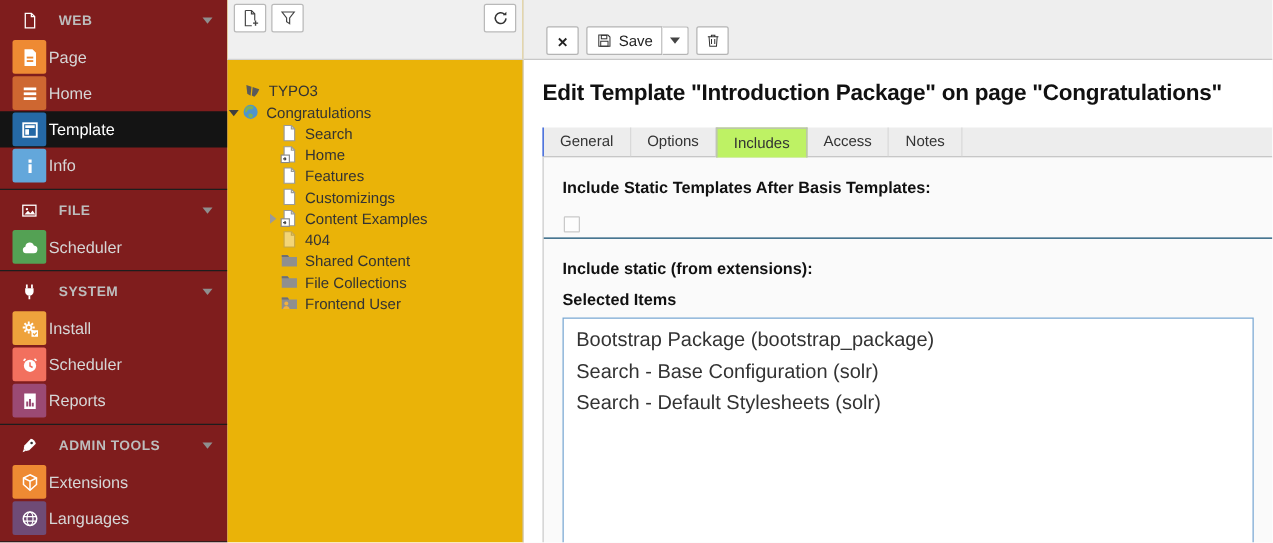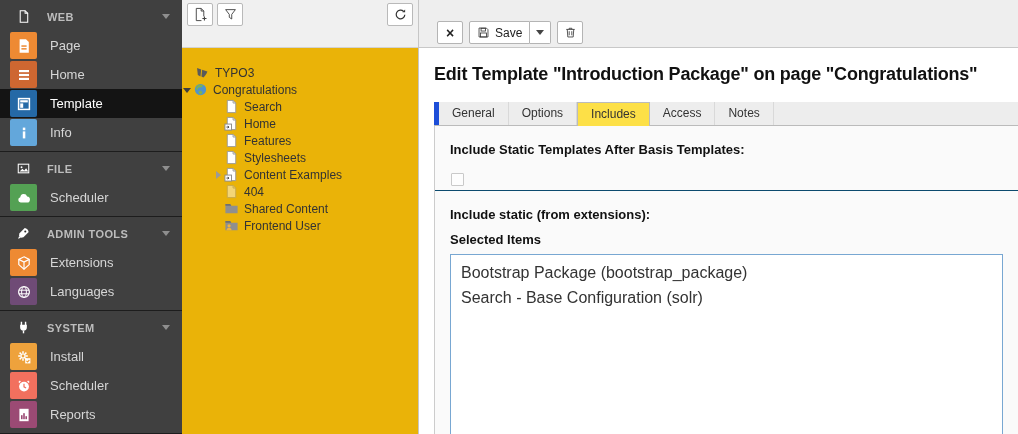--- a/index.html
+++ b/index.html
@@ -1,32 +1,32 @@
 <!DOCTYPE html>
 <html><head>
 <meta charset="utf-8">
 <style>
   html,body{margin:0;padding:0}
   body{width:1018px;height:434px;overflow:hidden;font-family:"Liberation Sans",sans-serif;background:#fff}
   .app{display:flex;width:100%;height:100%}
   svg{display:block}
 
   
-  .modulemenu{width:182px;flex:none;background:#404040;overflow:hidden}
+  .modulemenu{width:182px;flex:none;background:#7f1d1d;overflow:hidden}
   .mm-section{border-bottom:1px solid #1d1d1d;padding:2px 0 4px}
   .mm-header{display:flex;align-items:center;height:29px;padding:0 12px 0 10px;cursor:pointer}
   .mm-hicon{width:27px;display:flex;justify-content:center}
   .mm-hicon svg{width:15px;height:15px}
   .mm-hlabel{flex:1;margin-left:10px;font-size:11px;font-weight:bold;color:#bdbdbd;letter-spacing:.4px}
   .mm-caret{width:0;height:0;border-left:4px solid transparent;border-right:4px solid transparent;border-top:5px solid #8f8f8f}
   .mm-item{display:flex;align-items:center;height:29px;padding-left:10px;color:#d6d6d6;font-size:13px;cursor:pointer}
   .mm-item.active{background:#141414;color:#fff}
   .mm-icon{width:27px;height:27px;border-radius:2px;display:flex;align-items:center;justify-content:center;flex:none}
   .mm-icon svg{width:16px;height:16px}
-  .mm-label{margin-left:13px;white-space:nowrap}
+  .mm-label{margin-left:2px;white-space:nowrap}
 
   
   .treepanel{width:236px;flex:none;background:#eab308;border-right:1px solid #c6c6c6;display:flex;flex-direction:column}
   .tree-toolbar{height:48px;flex:none;background:#f0f0f0;border-bottom:1px solid #d2d2d2;display:flex;align-items:flex-start;padding:3px 5px;gap:4px;box-sizing:border-box}
   .tbtn{width:26px;height:23px;background:#fff;border:1px solid #b9b9b9;border-radius:2px;display:flex;align-items:center;justify-content:center;padding:0;cursor:pointer}
   .tbtn svg{width:15px;height:15px}
   .tspacer{flex:1}
   .tree{padding-top:16px;font-size:12px;color:#333;overflow:hidden}
   .tree-row{display:flex;align-items:center;height:17px;cursor:pointer;box-sizing:border-box;margin-right:2px}
   .tree-row.lvl-0{padding-left:3px}
@@ -48,22 +48,22 @@
   .close-x{font-size:14px;font-weight:bold;line-height:1}
   .btngroup{display:inline-flex}
   .btngroup .btn:first-child{border-radius:2px 0 0 2px}
   .btngroup .btn:last-child{border-radius:0 2px 2px 0;border-left:none;width:21px;justify-content:center;padding:0}
   .caret-down{width:0;height:0;border-left:4px solid transparent;border-right:4px solid transparent;border-top:5px solid #444}
 
   .document{flex:1;padding:14px 0 0 15px;overflow:hidden}
   .doc-title{font-size:18px;font-weight:bold;color:#111;margin:2px 0 0;letter-spacing:-.2px;white-space:nowrap}
   .tabs{display:flex;margin-top:17px;background:#ededed;border-bottom:1px solid #bbb}
   .tab{padding:4px 13px 4px;font-size:12px;color:#333;border-right:1px solid #d9d9d9;cursor:pointer}
-  .tab:first-child{border-left:5px solid #1d4ed8}
-  .tab.active{background:#fde047;border:1px solid #bbb;border-bottom:none;margin-bottom:-1px;padding-bottom:5px}
+  .tab:first-child{border-left:1px solid #1d4ed8}
+  .tab.active{background:#bef264;border:1px solid #bbb;border-bottom:none;margin-bottom:-1px;padding-bottom:5px}
   .panel{background:#fafafa;border-left:1px solid #ccc;min-height:420px}
   .fsection{padding:16px 15px 14px}
   .fsection.first{border-bottom:1px solid #0c4a6e;padding-bottom:4px}
   .flabel{font-size:13px;font-weight:bold;color:#111}
   .flabel.sub{margin-top:10px}
   .cb{appearance:none;-webkit-appearance:none;width:13px;height:13px;border:1px solid #c9c9c9;background:#fdfdfd;border-radius:1px;margin:16px 0 0 1px;display:block}
   .listbox{margin-top:7px;border:1px solid #78a7d2;background:#fff;height:230px;padding:5px 0;overflow:hidden}
   .option{font-size:16px;color:#333;padding:3px 10px;line-height:19px;cursor:default;white-space:nowrap}
   .defs{position:absolute;width:0;height:0;overflow:hidden}
 </style>
@@ -265,79 +265,79 @@
               </svg>
               </span>
               <span class="mm-label">Scheduler</span>
             </div>
         </div>
       </section>
       <section class="mm-section">
         <div class="mm-header">
           <span class="mm-hicon">
             <svg>
-              <use href="#i-mm-rocket"></use>
-            </svg>
-          </span>
-          <span class="mm-hlabel">ADMIN TOOLS</span>
+              <use href="#i-mm-plug"></use>
+            </svg>
+          </span>
+          <span class="mm-hlabel">SYSTEM</span>
           <span class="mm-caret"></span>
         </div>
         <div>
           <div class="mm-item">
-              <span class="mm-icon" style="background-color: rgb(238, 138, 51); color: rgb(238, 138, 51);">
-                <svg>
-                <use href="#i-mm-cube"></use>
-              </svg>
-              </span>
-              <span class="mm-label">Extensions</span>
-            </div>
-          <div class="mm-item">
-              <span class="mm-icon" style="background-color: rgb(111, 75, 118); color: rgb(111, 75, 118);">
-                <svg>
-                <use href="#i-mm-globe"></use>
-              </svg>
-              </span>
-              <span class="mm-label">Languages</span>
+              <span class="mm-icon" style="background-color: rgb(238, 162, 60); color: rgb(238, 162, 60);">
+                <svg>
+                <use href="#i-mm-install"></use>
+              </svg>
+              </span>
+              <span class="mm-label">Install</span>
+            </div>
+          <div class="mm-item">
+              <span class="mm-icon" style="background-color: rgb(242, 112, 94); color: rgb(242, 112, 94);">
+                <svg>
+                <use href="#i-mm-clock"></use>
+              </svg>
+              </span>
+              <span class="mm-label">Scheduler</span>
+            </div>
+          <div class="mm-item">
+              <span class="mm-icon" style="background-color: rgb(155, 74, 116); color: rgb(155, 74, 116);">
+                <svg>
+                <use href="#i-mm-reports"></use>
+              </svg>
+              </span>
+              <span class="mm-label">Reports</span>
             </div>
         </div>
       </section>
       <section class="mm-section">
         <div class="mm-header">
           <span class="mm-hicon">
             <svg>
-              <use href="#i-mm-plug"></use>
-            </svg>
-          </span>
-          <span class="mm-hlabel">SYSTEM</span>
+              <use href="#i-mm-rocket"></use>
+            </svg>
+          </span>
+          <span class="mm-hlabel">ADMIN TOOLS</span>
           <span class="mm-caret"></span>
         </div>
         <div>
           <div class="mm-item">
-              <span class="mm-icon" style="background-color: rgb(238, 162, 60); color: rgb(238, 162, 60);">
-                <svg>
-                <use href="#i-mm-install"></use>
-              </svg>
-              </span>
-              <span class="mm-label">Install</span>
-            </div>
-          <div class="mm-item">
-              <span class="mm-icon" style="background-color: rgb(242, 112, 94); color: rgb(242, 112, 94);">
-                <svg>
-                <use href="#i-mm-clock"></use>
-              </svg>
-              </span>
-              <span class="mm-label">Scheduler</span>
-            </div>
-          <div class="mm-item">
-              <span class="mm-icon" style="background-color: rgb(155, 74, 116); color: rgb(155, 74, 116);">
-                <svg>
-                <use href="#i-mm-reports"></use>
-              </svg>
-              </span>
-              <span class="mm-label">Reports</span>
+              <span class="mm-icon" style="background-color: rgb(238, 138, 51); color: rgb(238, 138, 51);">
+                <svg>
+                <use href="#i-mm-cube"></use>
+              </svg>
+              </span>
+              <span class="mm-label">Extensions</span>
+            </div>
+          <div class="mm-item">
+              <span class="mm-icon" style="background-color: rgb(111, 75, 118); color: rgb(111, 75, 118);">
+                <svg>
+                <use href="#i-mm-globe"></use>
+              </svg>
+              </span>
+              <span class="mm-label">Languages</span>
             </div>
         </div>
       </section>
   </aside>
 
   <div class="treepanel">
     <div class="tree-toolbar">
       <button class="tbtn">
           <svg>
             <use href="#i-newpage"></use>
@@ -401,21 +401,21 @@
           </span>
           <span class="tlabel">Features</span>
         </div>
         <div class="tree-row lvl-2">
           <span class="toggle"></span>
           <span class="ticon">
             <svg>
               <use href="#i-tree-page"></use>
             </svg>
           </span>
-          <span class="tlabel">Stylesheets</span>
+          <span class="tlabel">Customizings</span>
         </div>
         <div class="tree-row lvl-2">
           <span class="toggle right"></span>
           <span class="ticon">
             <svg>
               <use href="#i-tree-shortcut"></use>
             </svg>
           </span>
           <span class="tlabel">Content Examples</span>
         </div>
@@ -429,20 +429,29 @@
           <span class="tlabel">404</span>
         </div>
         <div class="tree-row lvl-2">
           <span class="toggle"></span>
           <span class="ticon">
             <svg>
               <use href="#i-tree-folder"></use>
             </svg>
           </span>
           <span class="tlabel">Shared Content</span>
+        </div>
+        <div class="tree-row lvl-2">
+          <span class="toggle"></span>
+          <span class="ticon">
+            <svg>
+              <use href="#i-tree-folder"></use>
+            </svg>
+          </span>
+          <span class="tlabel">File Collections</span>
         </div>
         <div class="tree-row lvl-2">
           <span class="toggle"></span>
           <span class="ticon">
             <svg>
               <use href="#i-tree-folder-user"></use>
             </svg>
           </span>
           <span class="tlabel">Frontend User</span>
         </div>
@@ -497,19 +506,20 @@
         <div class="fsection first">
           <div class="flabel">Include Static Templates After Basis Templates:</div>
           <input type="checkbox" class="cb" style="">
         </div>
         <div class="fsection">
           <div class="flabel">Include static (from extensions):</div>
           <div class="flabel sub">Selected Items</div>
           <div class="listbox">
             <div class="option">Bootstrap Package (bootstrap_package)</div>
               <div class="option">Search - Base Configuration (solr)</div>
+              <div class="option">Search - Default Stylesheets (solr)</div>
           </div>
         </div>
       </div>
     </div>
   </main>
 
 </div>
 
 </body></html>

